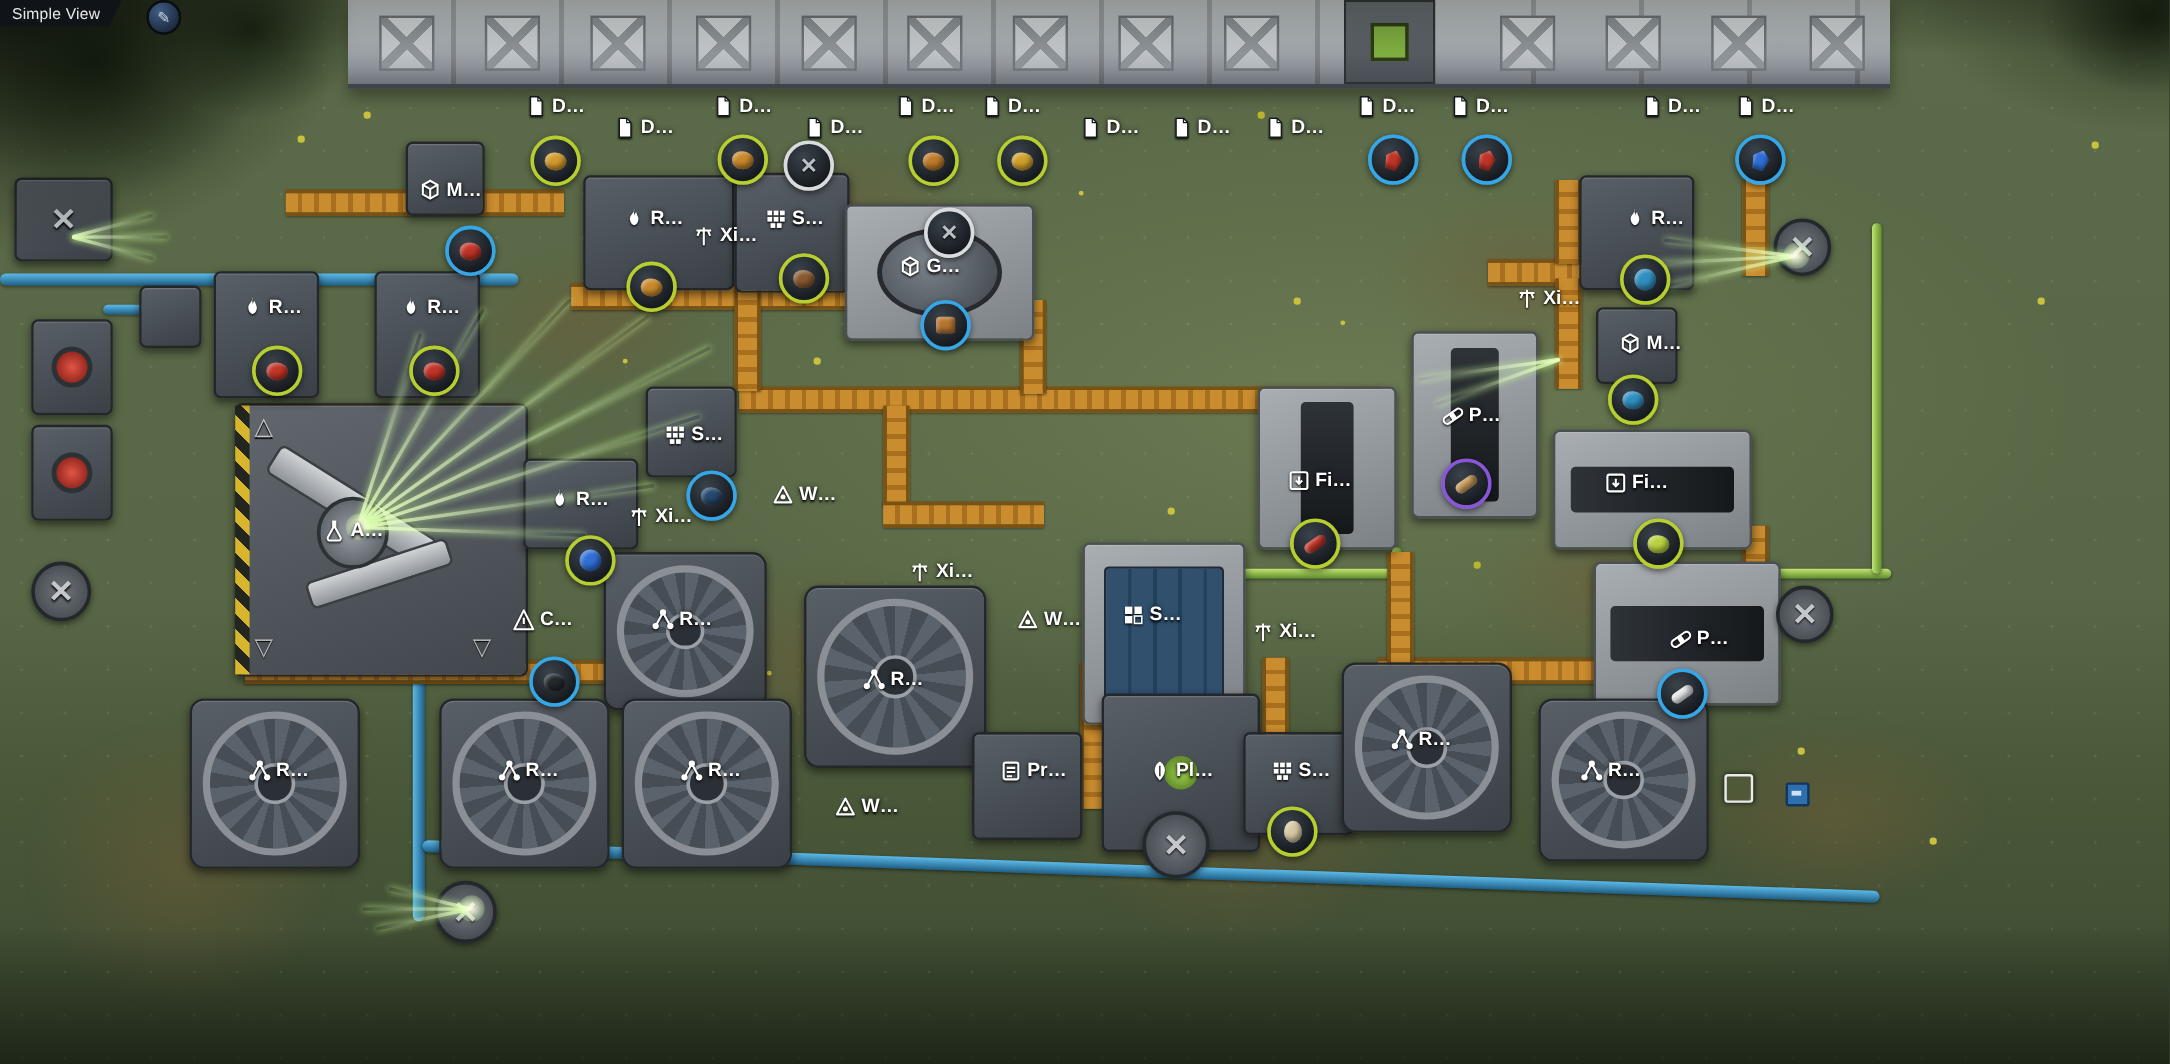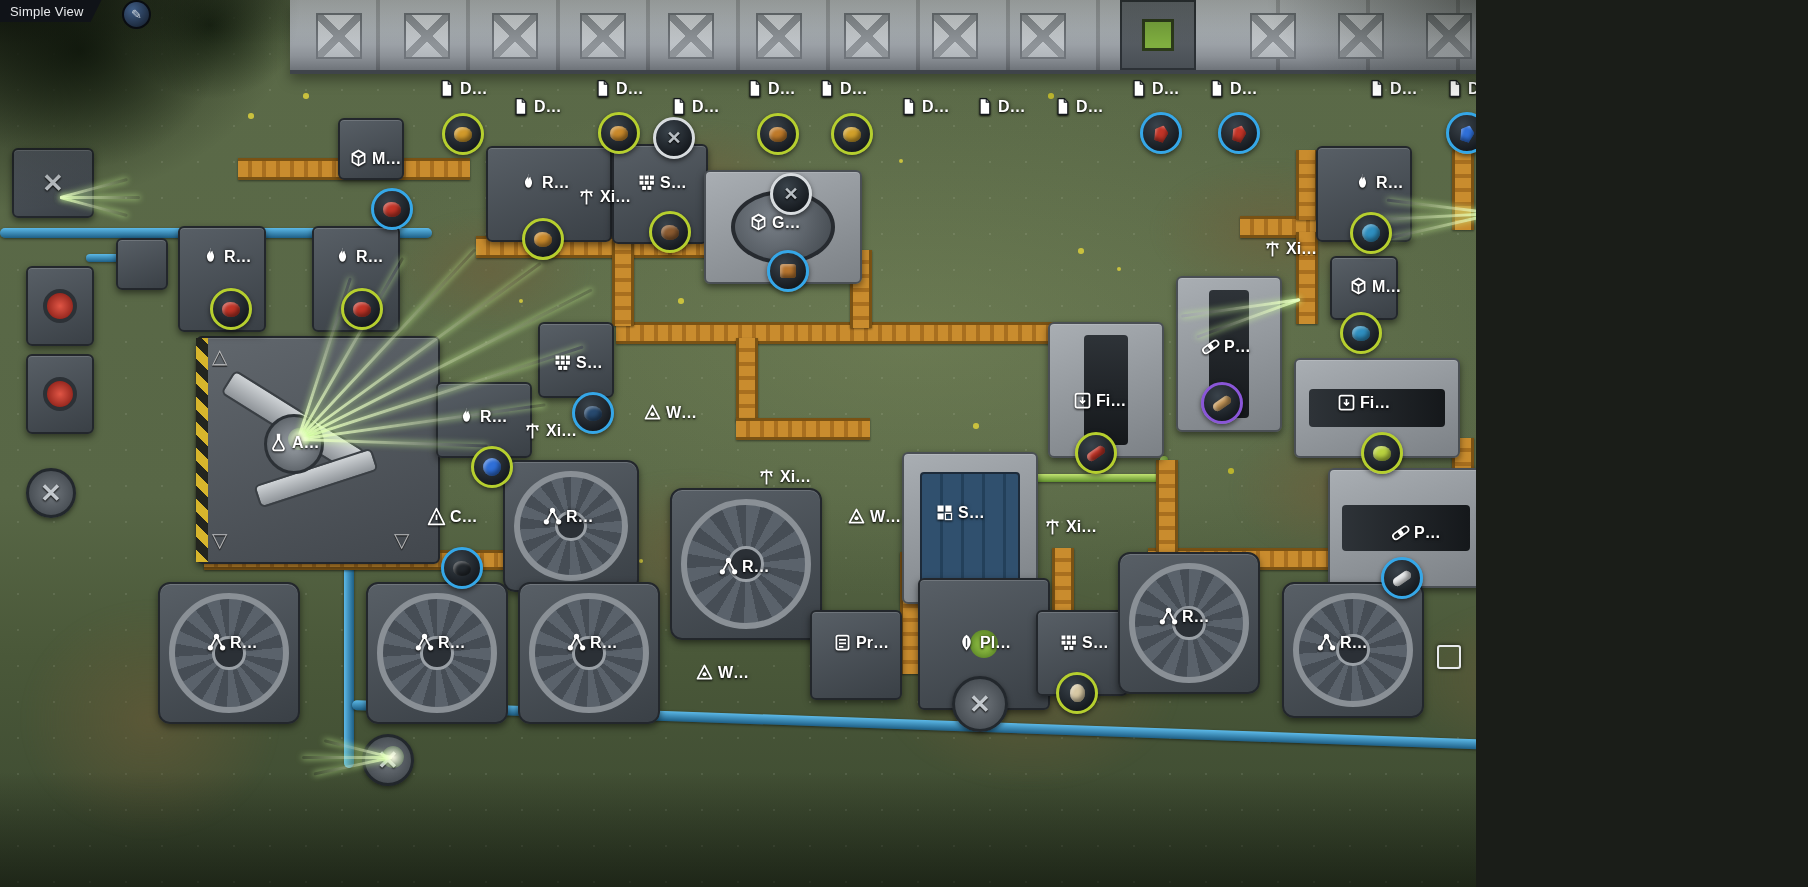--- a/index.html
+++ b/index.html
@@ -1,16 +1,16 @@
 <!DOCTYPE html>
 <html><head>
 <meta charset="utf-8">
 <style>
   html,body{margin:0;padding:0;background:#1a1d18;}
-  .stage{position:relative;width:1476px;height:887px;overflow:hidden;
+  .stage{position:relative;width:1808px;height:887px;overflow:hidden;
     font-family:"Liberation Sans",sans-serif;background:#57684a;}
 
   
   .ground{position:absolute;inset:0;
     background:
       radial-gradient(rgba(238,243,226,.10) 1px, transparent 1.4px) 0 0/36px 36px,
       radial-gradient(950px 400px at 62% 38%, rgba(152,168,112,.28), transparent 65%),
       linear-gradient(180deg,#5b6a48 0%,#586746 56%,#4a5839 74%,#3b4830 100%);}
   .patch{position:absolute;border-radius:50%;filter:blur(3px);pointer-events:none;
     background:radial-gradient(rgba(112,92,56,.50), rgba(112,92,56,0) 70%);}

